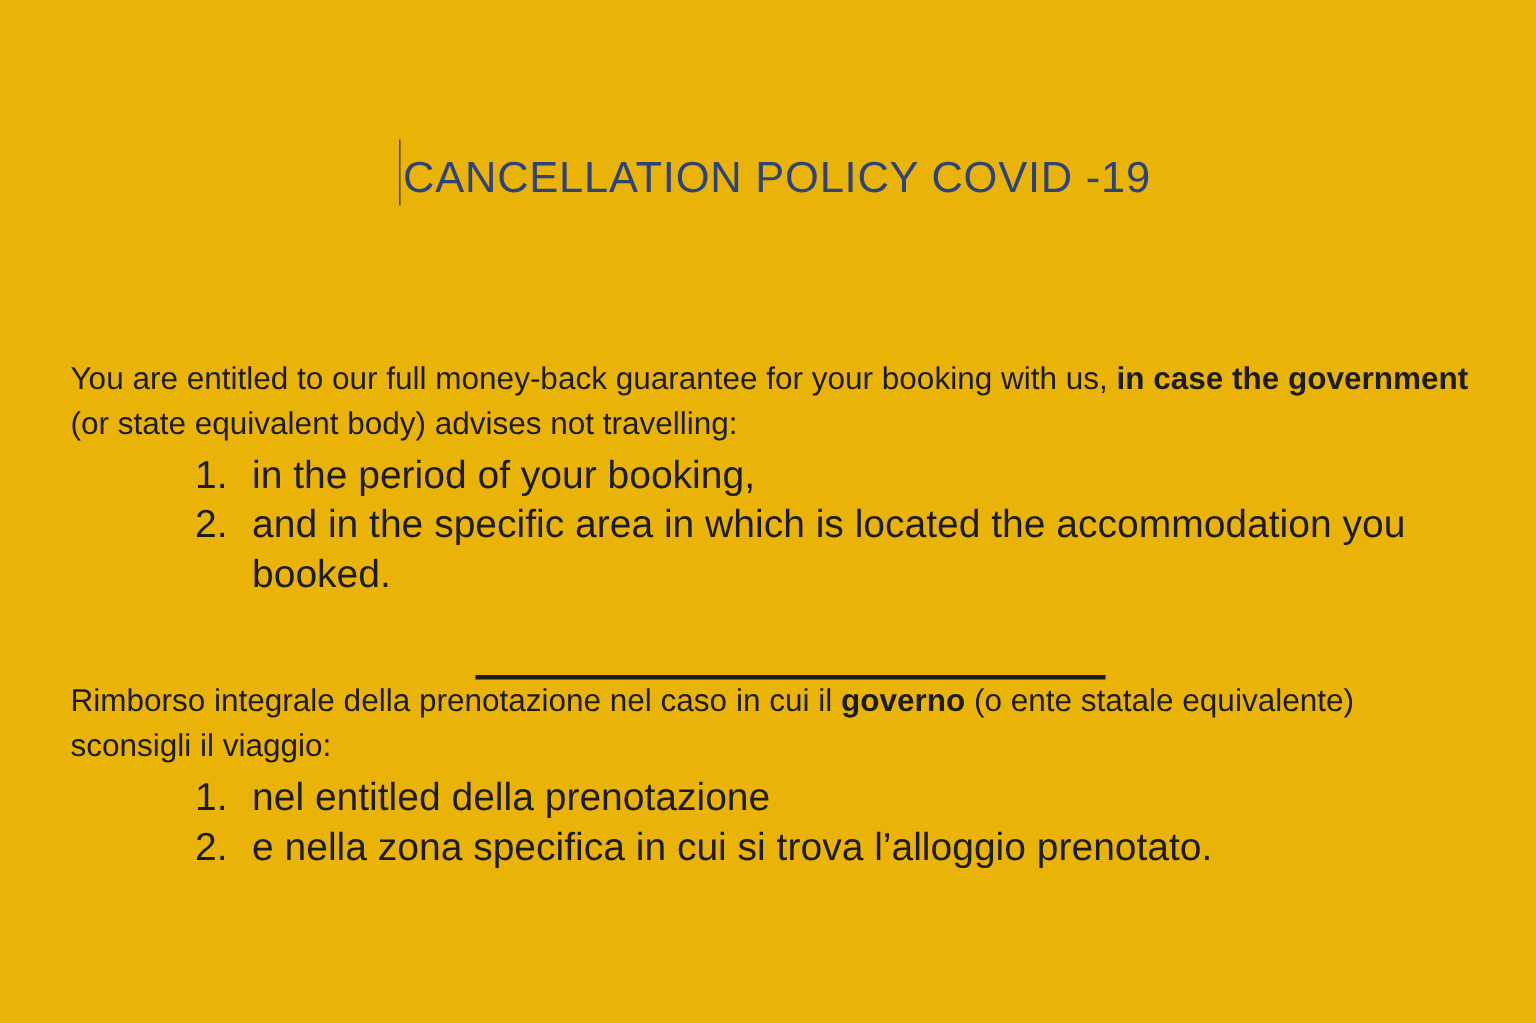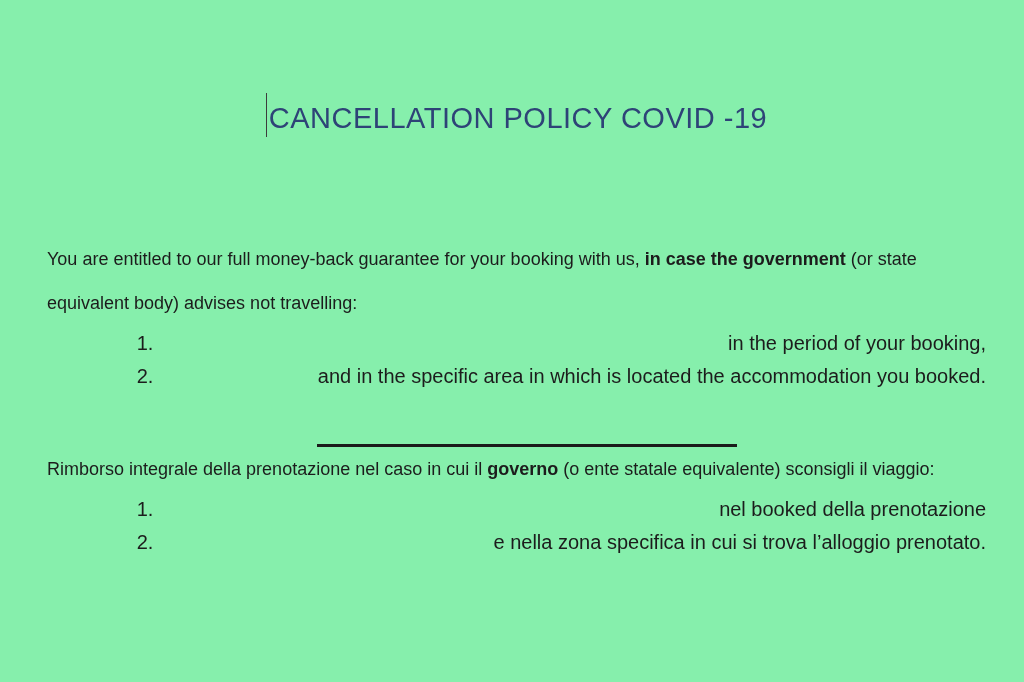--- a/index.html
+++ b/index.html
@@ -13,53 +13,52 @@
     overflow: hidden;
     font-family: "Liberation Sans", sans-serif;
     color: #1c1c1c;
   }
   .page {
     position: relative;
     width: 1024px;
     height: 682px;
     box-sizing: border-box;
     padding: 93px 38px 0 47px;
-    background: #86efac;
+    background: #eab308;
   }
   .title {
     margin: 0;
     text-align: center;
     font-size: 29px;
     font-weight: 400;
     letter-spacing: 0.5px;
     line-height: 44px;
     white-space: nowrap;
   }
   .cursor {
     display: inline-block;
     width: 1px;
     height: 44px;
     background: #3c3c3c;
     vertical-align: -9px;
     margin-right: 2px;
   }
   .para {
     margin: 0;
-    font-size: 18px;
-    line-height: 44px;
+    font-size: 21px;
+    line-height: 30px;
   }
   .para strong { font-weight: 700; }
   .para-en { margin-top: 97px; }
   .para-it { }
   ol.doc-list {
     margin: 2px 0 0 0;
     padding-left: 112px;
-    font-size: 20px;
+    font-size: 26px;
     line-height: 33px;
-    text-align: right;
   }
   ol.doc-list li { padding-left: 9px; }
   .divider {
     width: 420px;
     height: 3px;
     background: #1b1b1b;
     margin: 51px 0 0 270px;
   }
 </style>
 </head>
@@ -76,17 +75,17 @@
   <ol class="doc-list">
       <li>in the period of your booking,</li>
       <li>and in the specific area in which is located the accommodation you booked.</li>
     </ol>
 
   <div class="divider"></div>
 
   <p class="para para-it"><span>Rimborso integrale della prenotazione nel caso in cui il </span><strong>governo</strong><span> (o ente statale equivalente) sconsigli il viaggio:</span></p>
 
   <ol class="doc-list">
-      <li>nel booked della prenotazione</li>
+      <li>nel entitled della prenotazione</li>
       <li>e nella zona specifica in cui si trova l’alloggio prenotato.</li>
     </ol>
 
 </div>
 
 </body></html>

